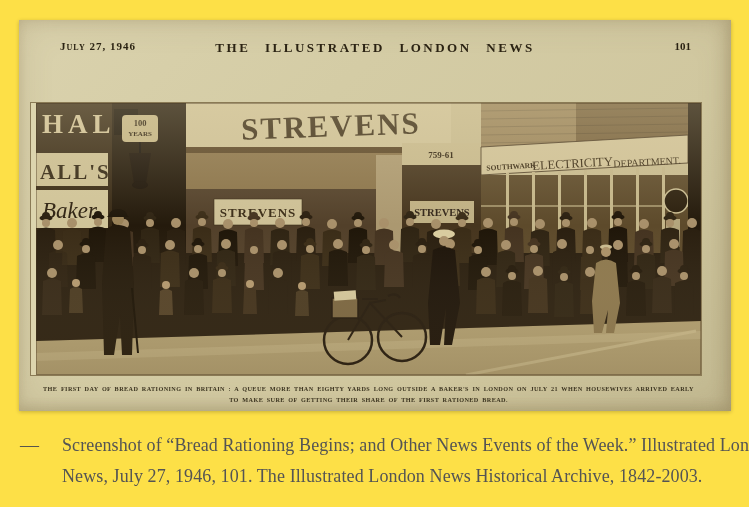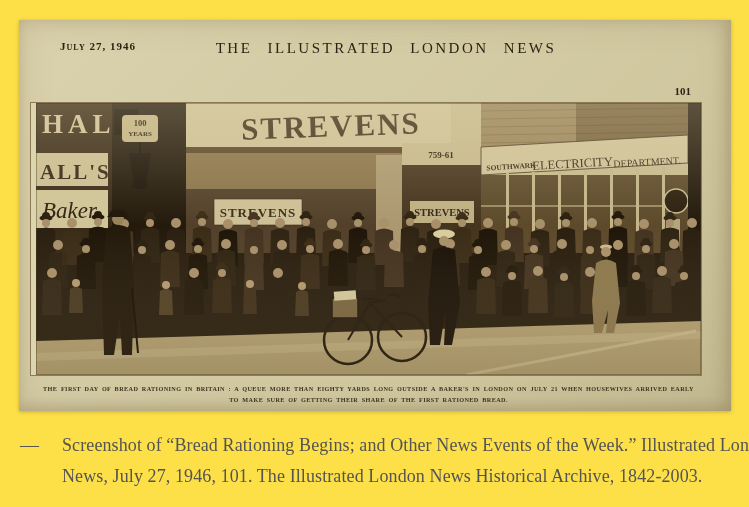--- a/index.html
+++ b/index.html
@@ -16,22 +16,22 @@
     box-shadow:0 1px 4px rgba(0,0,0,.22),
                inset 0 0 34px rgba(125,105,65,.20),
                inset -7px 0 14px rgba(115,95,55,.18),
                inset 0 -6px 10px rgba(115,95,55,.12);
   }
   .scan-header{
     position:absolute;left:0;top:20px;width:100%;height:16px;
     color:#2b2313;font-size:11px;
   }
   .hdr-date{position:absolute;left:41px;top:0;font-variant:small-caps;letter-spacing:1px;font-weight:700;}
-  .hdr-masthead{position:absolute;left:11px;width:100%;top:0;text-align:center;letter-spacing:2.5px;word-spacing:9px;font-weight:400;font-size:15px;}
-  .hdr-page{position:absolute;right:40px;top:0;font-weight:700;margin-top:45px;}
+  .hdr-masthead{position:absolute;left:0;width:100%;top:0;text-align:center;letter-spacing:2.5px;word-spacing:9px;font-weight:700;font-size:13px;}
+  .hdr-page{position:absolute;right:40px;top:0;font-weight:700;}
   .headline{
     position:absolute;left:0;top:48px;width:100%;text-align:center;
     font-size:16px;font-weight:700;color:#241d0f;
     letter-spacing:1.2px;word-spacing:6px;white-space:nowrap;
   }
   .photo{
     position:absolute;left:12px;top:83px;width:665px;height:272px;
     border-left:5px solid #ddd5ae;
     outline:1px solid #8a7a55;
     background:#c6b98e;

